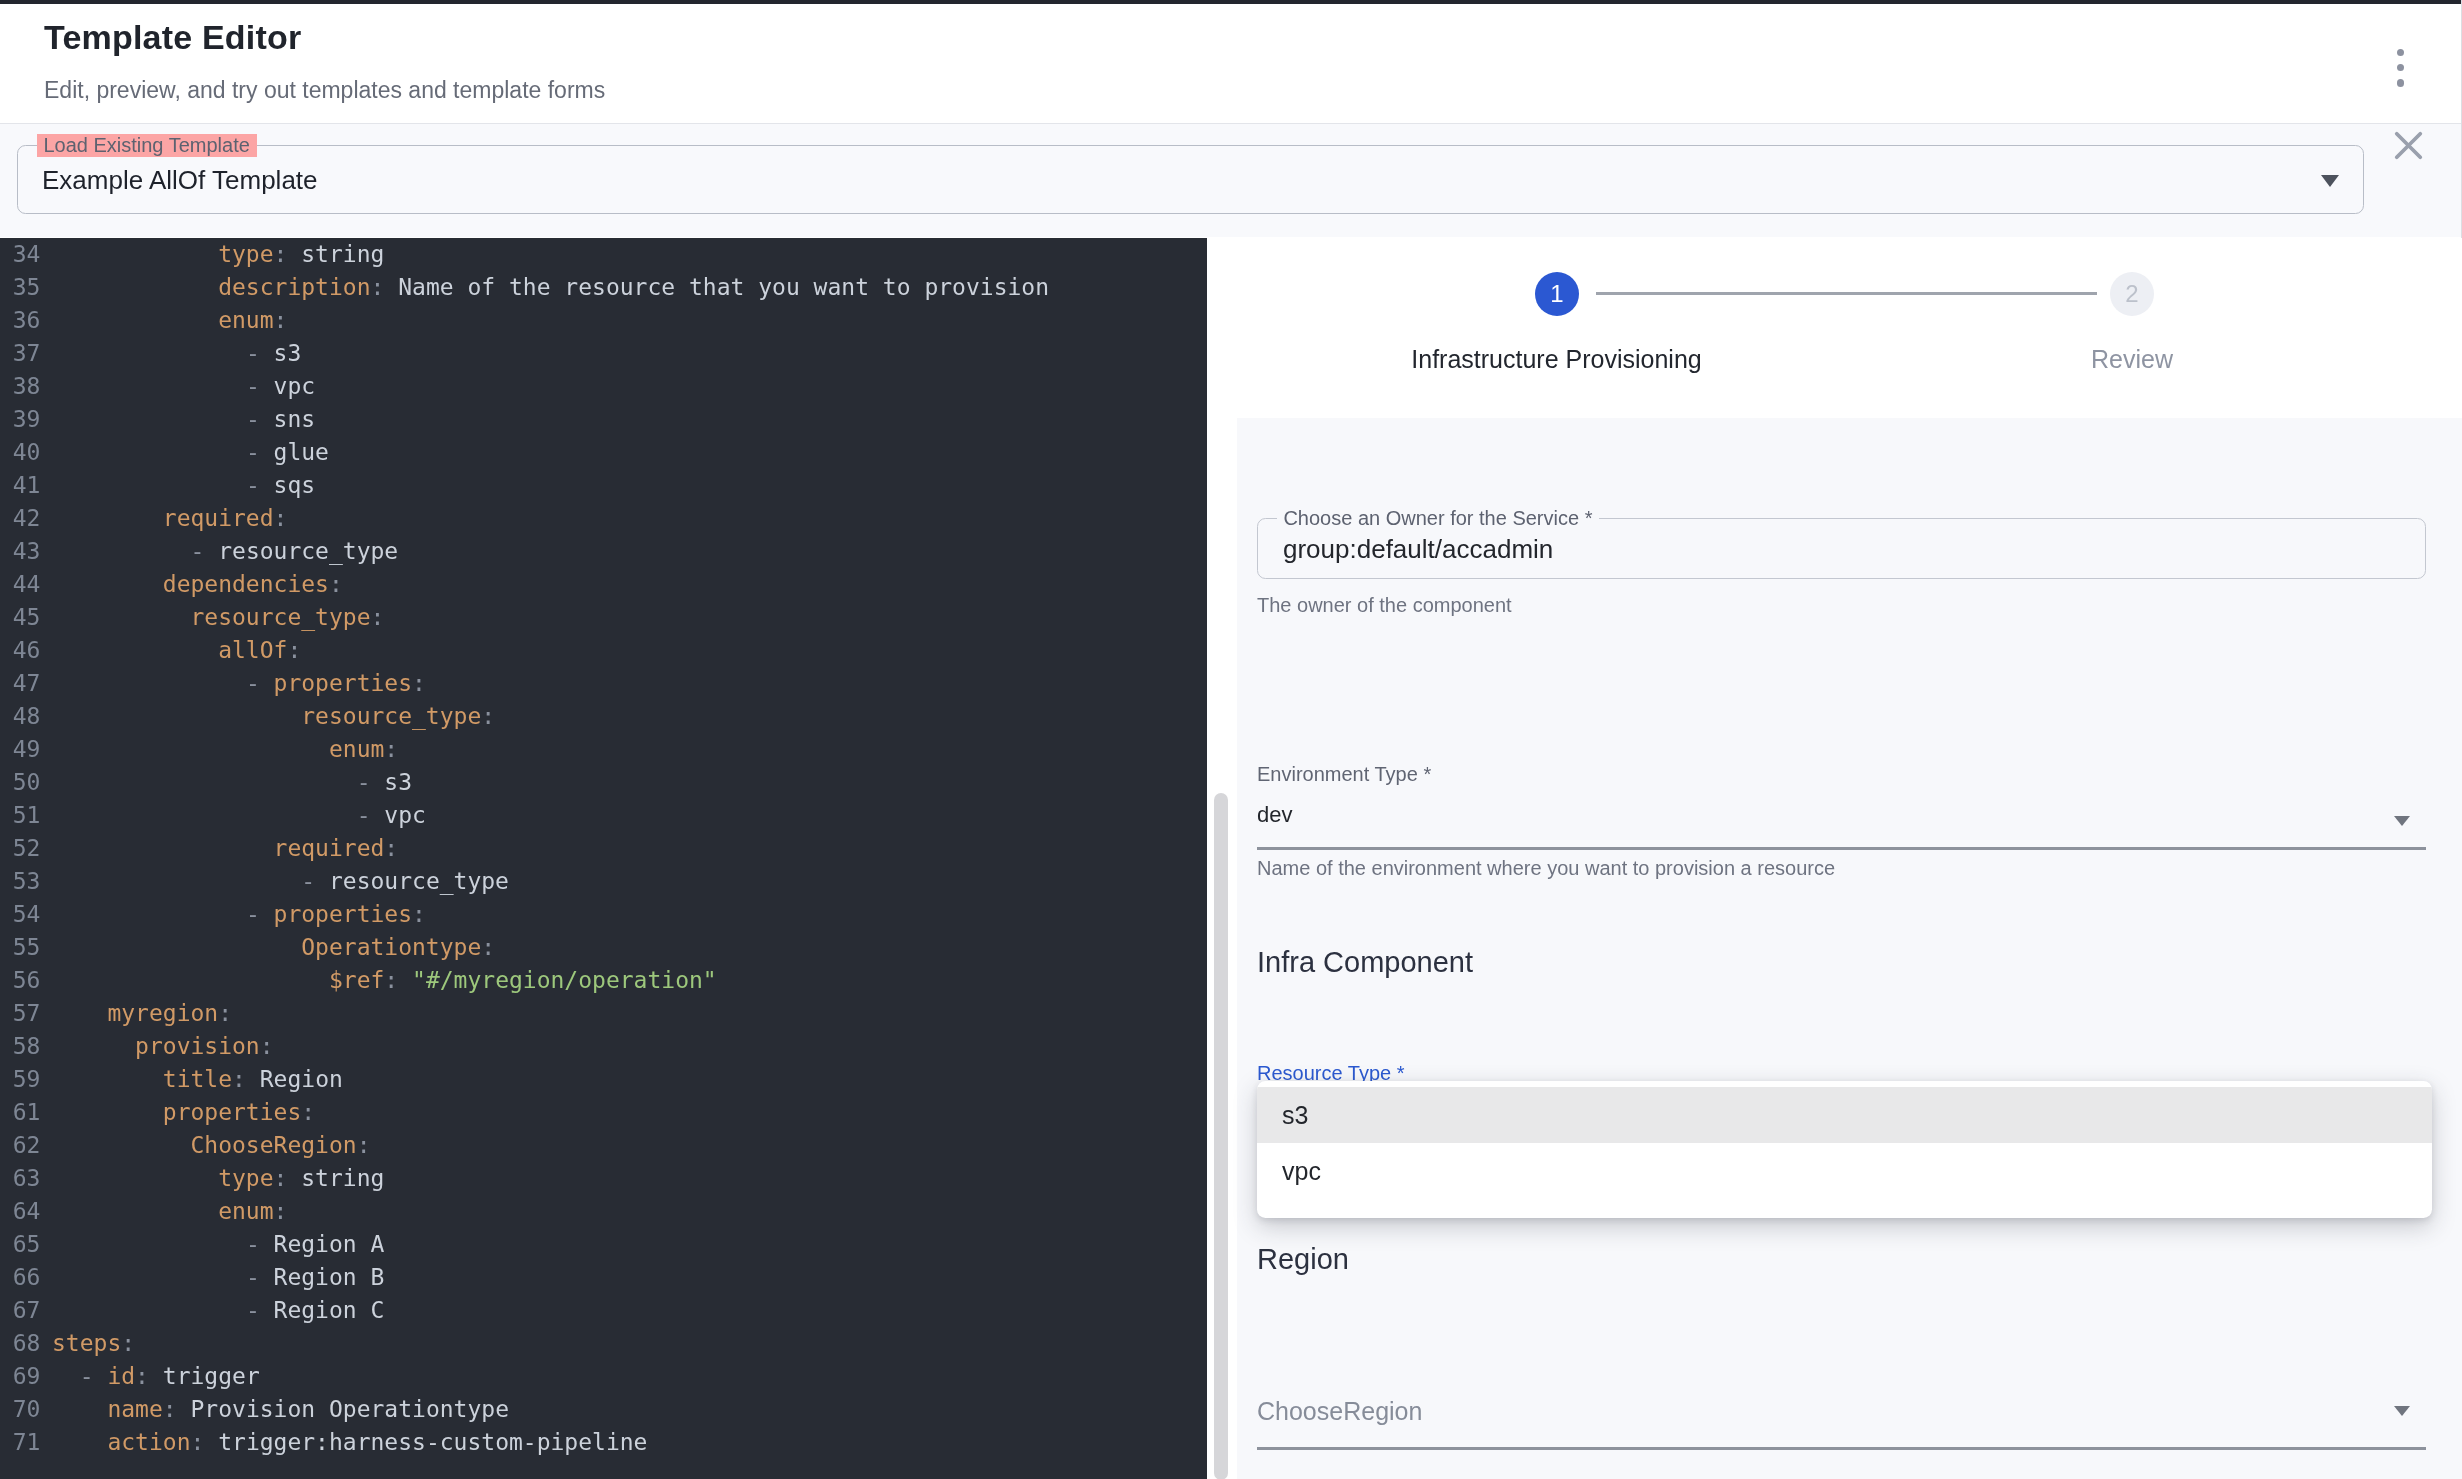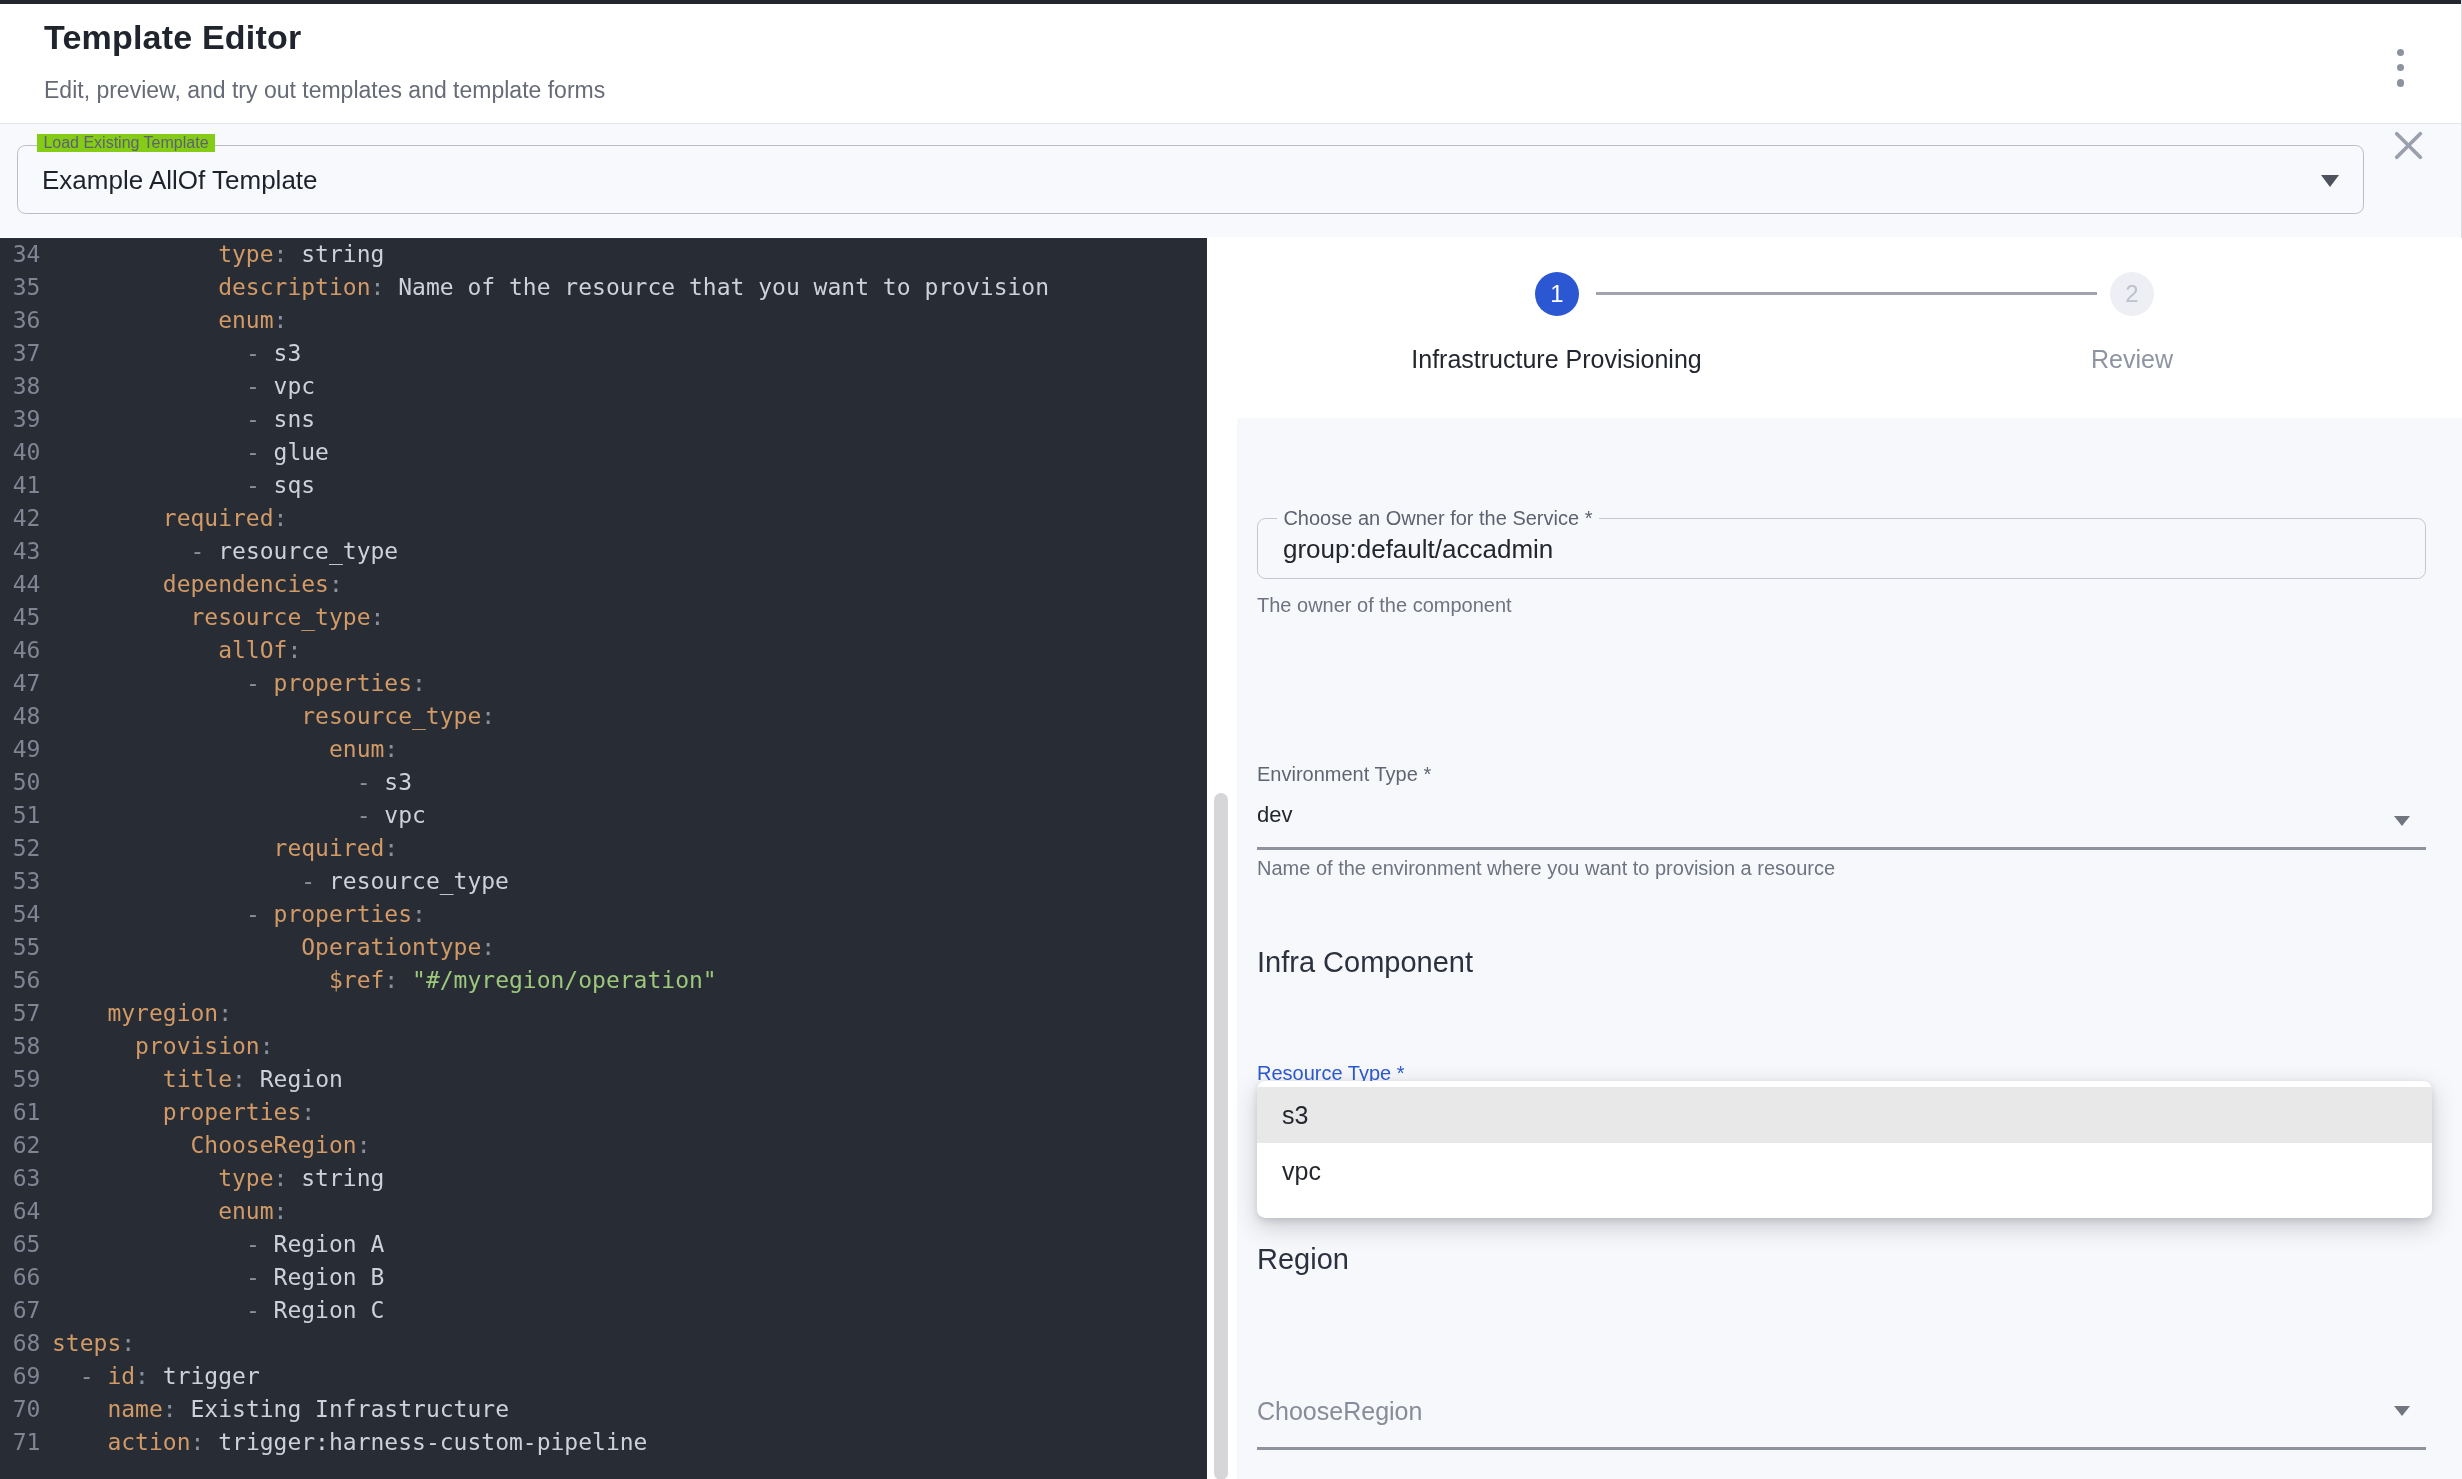--- a/index.html
+++ b/index.html
@@ -14,22 +14,22 @@
   .page-subtitle { position:absolute; left:44px; top:73px; font-size:23px; color:#666b77; }
   .kebab { position:absolute; right:44px; top:41px; width:34px; height:51px; cursor:pointer; }
   .kebab i { position:absolute; left:13.5px; width:7.6px; height:7.6px; border-radius:50%; background:#8d92a0; }
   .kebab i:nth-child(1){ top:3.4px; } .kebab i:nth-child(2){ top:18.6px; } .kebab i:nth-child(3){ top:34px; }
   .header-divider { position:absolute; left:0; top:123px; width:100%; height:0.8px; background:#e3e5ea; }
 
   
   .picker-bar { position:absolute; left:0; top:124px; width:100%; height:113px; background:#f8f9fc; }
   .picker-field { position:absolute; left:17px; top:21px; width:2347px; height:69px;
                   border:1.7px solid #b8bdc7; border-radius:8.5px; }
-  .picker-label { position:absolute; left:18.6px; top:-12px; padding:0 6.8px; background:#84cc16;
-                  font-size:16px; color:#5d6270; }
+  .picker-label { position:absolute; left:18.6px; top:-12px; padding:0 6.8px; background:#fca5a5;
+                  font-size:20px; color:#5d6270; }
   .picker-value { position:absolute; left:24px; top:19.4px; font-size:26px; color:#1e222b; }
   .picker-caret { position:absolute; left:2303px; top:29px; width:0; height:0;
                   border-left:9.3px solid transparent; border-right:9.3px solid transparent;
                   border-top:12px solid #4d525d; }
   .picker-close { position:absolute; left:2390px; top:3.4px; width:37px; height:37px; cursor:pointer; }
   .picker-close svg { display:block; }
 
   
   .main { position:absolute; left:0; top:238px; width:2462px; height:1242px; display:flex; }
 
@@ -160,21 +160,21 @@
         <div class="code-line"><span class="ln">59</span><span class="tk-sp">        </span><span class="tk-key">title</span><span class="tk-pun">:</span><span class="tk-val"> Region</span></div>
         <div class="code-line"><span class="ln">61</span><span class="tk-sp">        </span><span class="tk-key">properties</span><span class="tk-pun">:</span></div>
         <div class="code-line"><span class="ln">62</span><span class="tk-sp">          </span><span class="tk-key">ChooseRegion</span><span class="tk-pun">:</span></div>
         <div class="code-line"><span class="ln">63</span><span class="tk-sp">            </span><span class="tk-key">type</span><span class="tk-pun">:</span><span class="tk-val"> string</span></div>
         <div class="code-line"><span class="ln">64</span><span class="tk-sp">            </span><span class="tk-key">enum</span><span class="tk-pun">:</span></div>
         <div class="code-line"><span class="ln">65</span><span class="tk-sp">              </span><span class="tk-pun">- </span><span class="tk-val">Region A</span></div>
         <div class="code-line"><span class="ln">66</span><span class="tk-sp">              </span><span class="tk-pun">- </span><span class="tk-val">Region B</span></div>
         <div class="code-line"><span class="ln">67</span><span class="tk-sp">              </span><span class="tk-pun">- </span><span class="tk-val">Region C</span></div>
         <div class="code-line"><span class="ln">68</span><span class="tk-key">steps</span><span class="tk-pun">:</span></div>
         <div class="code-line"><span class="ln">69</span><span class="tk-sp">  </span><span class="tk-pun">- </span><span class="tk-key">id</span><span class="tk-pun">:</span><span class="tk-val"> trigger</span></div>
-        <div class="code-line"><span class="ln">70</span><span class="tk-sp">    </span><span class="tk-key">name</span><span class="tk-pun">:</span><span class="tk-val"> Existing Infrastructure</span></div>
+        <div class="code-line"><span class="ln">70</span><span class="tk-sp">    </span><span class="tk-key">name</span><span class="tk-pun">:</span><span class="tk-val"> Provision Operationtype</span></div>
         <div class="code-line"><span class="ln">71</span><span class="tk-sp">    </span><span class="tk-key">action</span><span class="tk-pun">:</span><span class="tk-val"> trigger:harness-custom-pipeline</span></div>
       </div>
 
     <div class="scroll-strip">
       <div class="scroll-thumb"></div>
     </div>
 
     <div class="right-panel">
 
       <div class="step-circle step-1">

